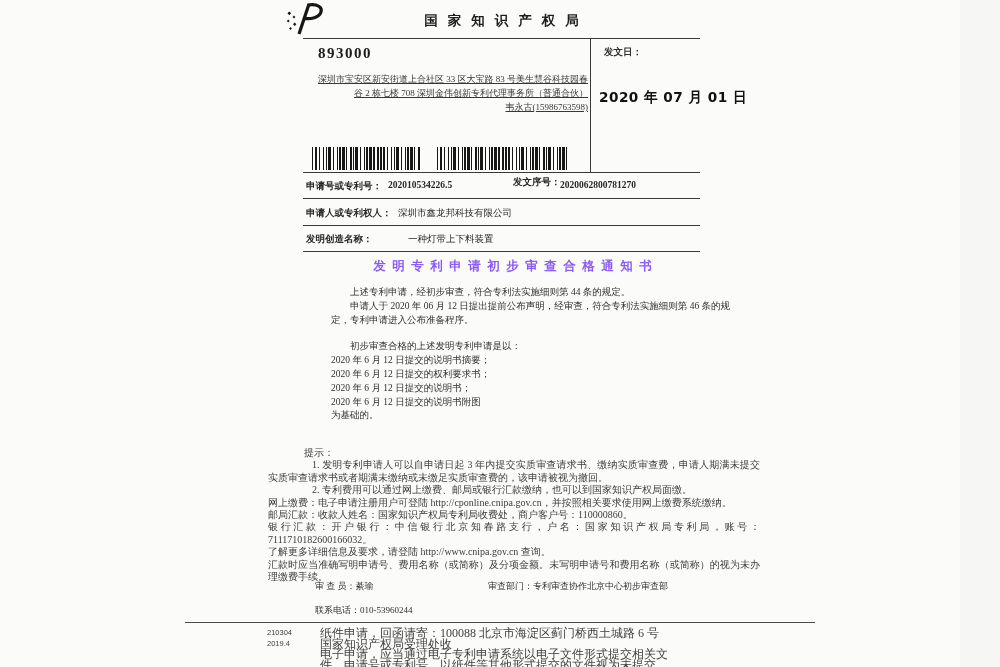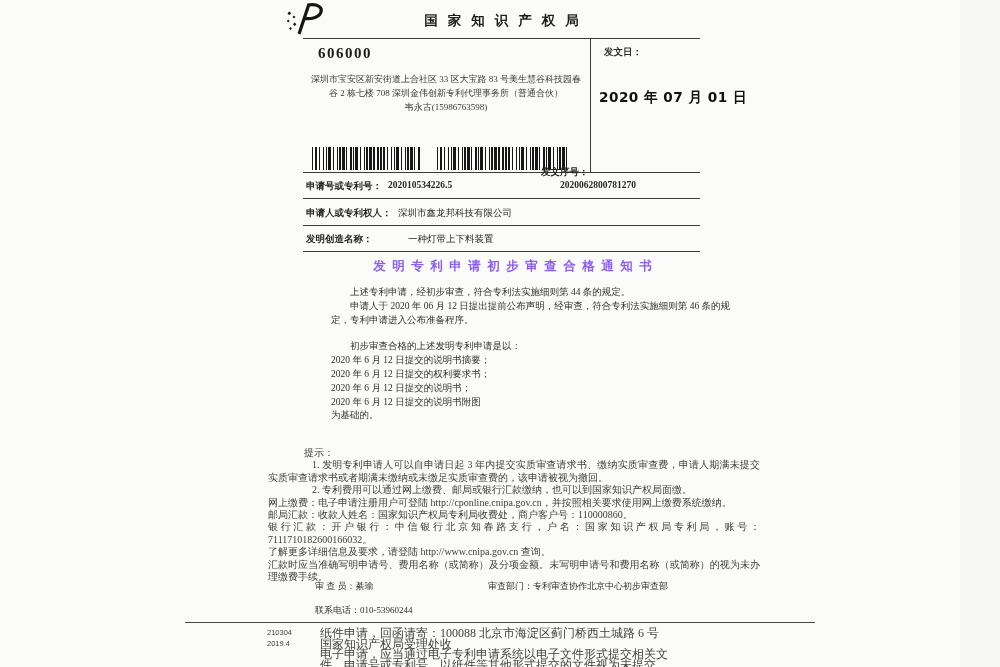--- a/index.html
+++ b/index.html
@@ -22,21 +22,21 @@
   
   .agency {
     left:303px; top:12px; width:397px; text-align:center;
     font-size:13.5px; font-weight:bold; letter-spacing:10px; text-indent:10px;
     color:#1d1d1d;
   }
   .logo { left:285px; top:2px; width:40px; height:34px; }
 
   
   .postal { left:318px; top:45px; font-size:15px; font-weight:bold; letter-spacing:1.5px; color:#1c1c1c; }
-  .addr { left:304px; width:284px; text-align:center; font-size:9px; color:#383838; }
+  .addr { left:304px; width:284px; text-align:right; font-size:9px; color:#383838;text-decoration:underline; }
   .addr1 { top:73px; }
   .addr2 { top:87px; }
   .addr3 { top:101px; }
   .barcode {
     top:147px; height:23px;
     background-image:repeating-linear-gradient(90deg,
       #171717 0 1.5px, transparent 1.5px 2.6px,
       #171717 2.6px 5.4px, transparent 5.4px 7px,
       #171717 7px 8.2px, transparent 8.2px 11px,
       #171717 11px 12.4px, transparent 12.4px 13.6px);
@@ -106,33 +106,33 @@
     <rect x="3" y="10" width="2.6" height="2.6" fill="#161616" transform="rotate(45 4.3 11.3)"></rect>
     <rect x="8" y="14" width="2" height="2" fill="#161616" transform="rotate(45 9 15)"></rect>
     <rect x="2.2" y="18" width="2" height="2" fill="#161616" transform="rotate(45 3.2 19)"></rect>
     <rect x="8.5" y="21" width="2.4" height="2.4" fill="#161616" transform="rotate(45 9.7 22.2)"></rect>
     <rect x="4.5" y="25.5" width="2" height="2" fill="#161616" transform="rotate(45 5.5 26.5)"></rect>
   </svg>
   <div class="abs agency">国家知识产权局</div>
   <div class="hline" style="left:303px; top:38px; width:397px;"></div>
 
   <div class="vline" style="left:590px; top:38px; height:134px;"></div>
-  <div class="abs postal">606000</div>
+  <div class="abs postal">893000</div>
   <div class="abs addr addr1">深圳市宝安区新安街道上合社区 33 区大宝路 83 号美生慧谷科技园春</div>
   <div class="abs addr addr2">谷 2 栋七楼 708 深圳金伟创新专利代理事务所（普通合伙）</div>
   <div class="abs addr addr3">韦永古(15986763598)</div>
   <div class="abs barcode b1"></div>
   <div class="abs barcode b2"></div>
   <div class="abs dispatch-label">发文日：</div>
   <div class="abs dispatch-date">2020 年 07 月 01 日</div>
   <div class="hline" style="left:303px; top:172px; width:397px;"></div>
 
   <span class="abs cell-label" style="left:306px; top:180px;">申请号或专利号：</span>
   <span class="abs cell-value bold" style="left:388px; top:180px;">202010534226.5</span>
-  <span class="abs cell-label" style="left:513px; top:166px;margin-left:28px;">发文序号：</span>
+  <span class="abs cell-label" style="left:513px; top:176px;">发文序号：</span>
   <span class="abs cell-value bold" style="left:560px; top:180px;">2020062800781270</span>
   <div class="hline" style="left:303px; top:198px; width:397px;"></div>
 
   <span class="abs cell-label" style="left:306px; top:207px;">申请人或专利权人：</span>
   <span class="abs cell-value" style="left:398px; top:207px;">深圳市鑫龙邦科技有限公司</span>
   <div class="hline" style="left:303px; top:225px; width:397px;"></div>
 
   <span class="abs cell-label" style="left:306px; top:233px;">发明创造名称：</span>
   <span class="abs cell-value" style="left:392px; top:233px;margin-left:16px;">一种灯带上下料装置</span>
   <div class="hline" style="left:303px; top:251px; width:397px;"></div>

